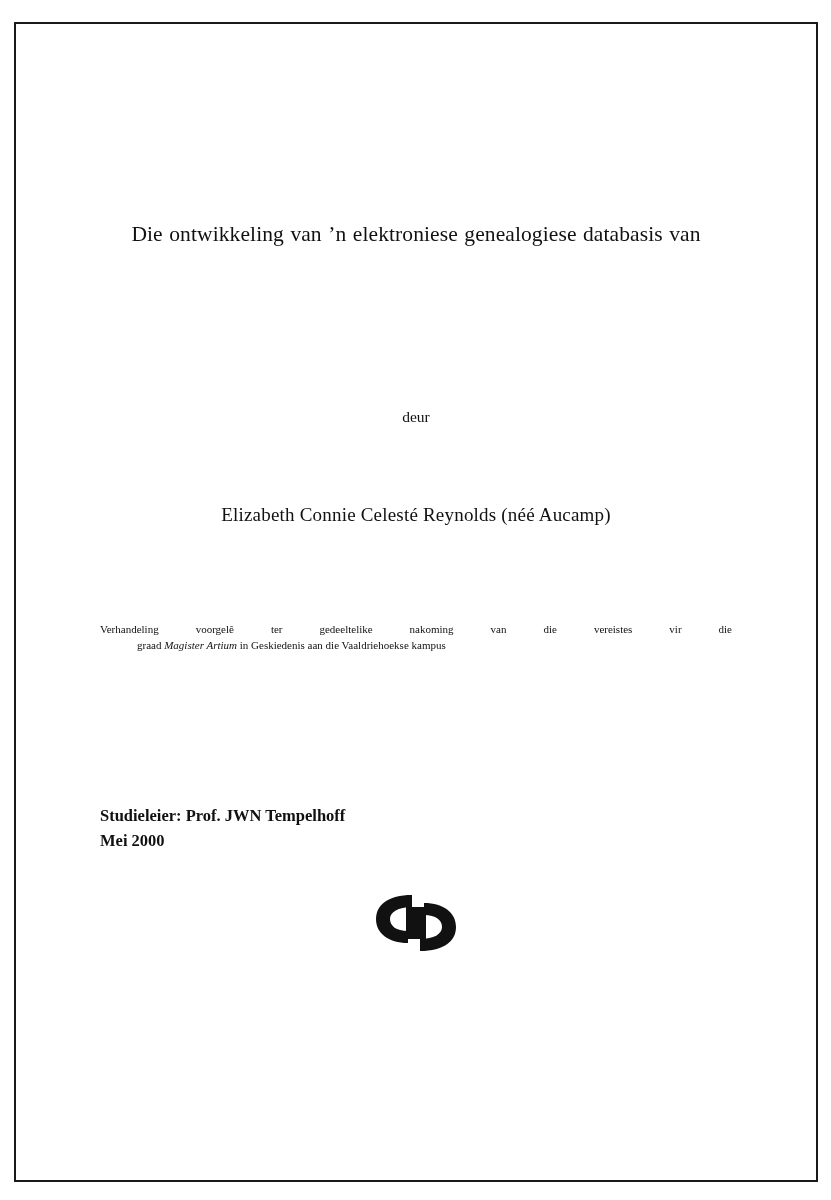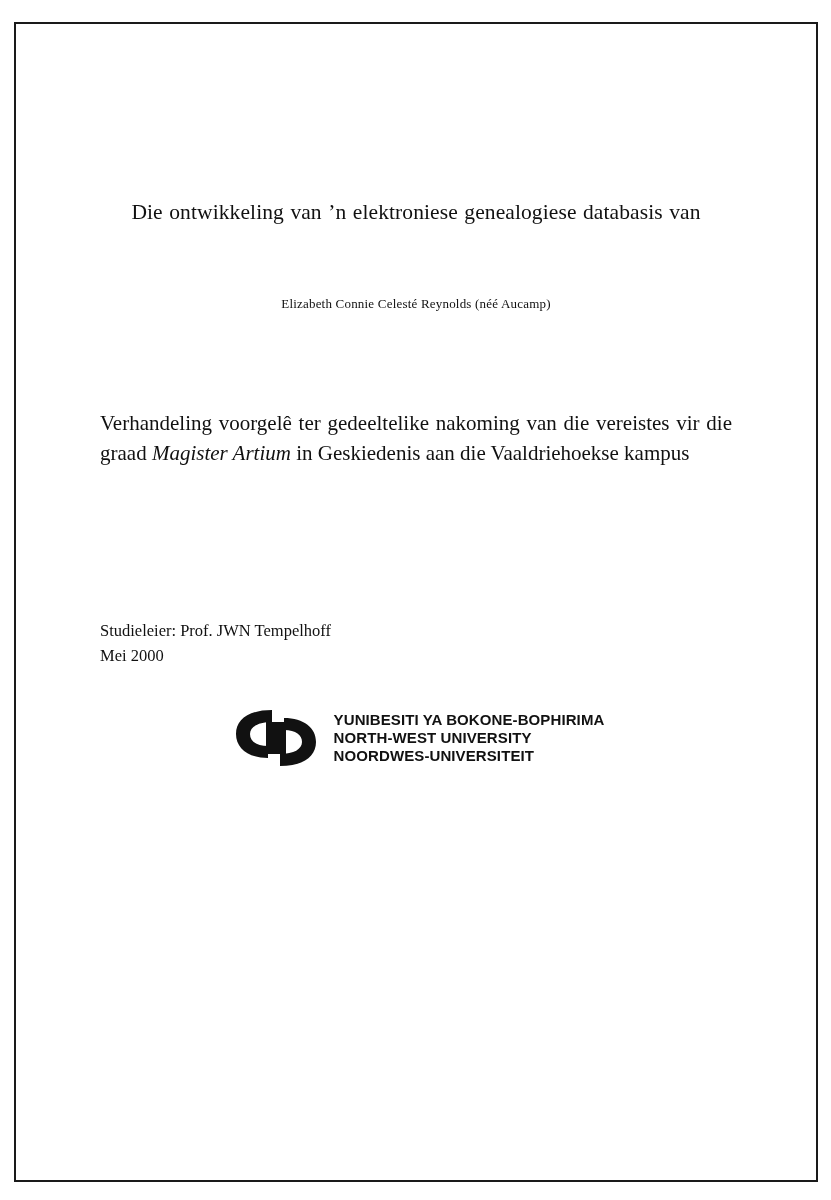--- a/index.html
+++ b/index.html
@@ -26,70 +26,72 @@
     left: 14px;
     top: 22px;
     width: 804px;
     height: 1160px;
     border: 2px solid #1a1a1a;
     box-sizing: border-box;
   }
   .content {
     position: absolute;
     left: 14px;
-    top: 10px;
+    top: 24px;
     width: 804px;
     height: 850px;
     box-sizing: border-box;
-    padding: 0 86px;
+    padding: 8px 86px;
   }
   .title {
     margin-top: 182px;
     text-align: center;
     font-size: 21.5px;
     line-height: 1.95;
     letter-spacing: 0.1px;
     word-spacing: 1px;
   }
   .title-line {
     display: block;
   }
   .byline-label {
     margin-top: 152px;
     text-align: center;
     font-size: 15.5px;
   }
   .author {
-    margin-top: 62px;
+    margin-top: 78px;
     text-align: center;
-    font-size: 13px;
+    font-size: 19px;
     letter-spacing: 0.2px;
   }
   .degree-block {
     margin-top: 96px;
-    font-size: 21px;
+    font-size: 11px;
     line-height: 1.45;
     text-align: justify;
   }
   .degree-block .ln1 {
     display: block;
     text-align: justify;
     text-align-last: justify;
   }
   .degree-block .ln2,
   .degree-block .ln3 {
     display: block;
+    margin-left: 37px;
   }
   .degree-block em {
     font-style: italic;
   }
   .supervisor-block {
     margin-top: 150px;
     font-size: 16.5px;
     line-height: 1.5;
+    font-weight: bold;
   }
   .supervisor-block span {
     display: block;
   }
   .logo-row {
     margin-top: 34px;
     display: flex;
     align-items: center;
     justify-content: center;
     gap: 10px;
@@ -117,20 +119,21 @@
 
 <div class="page">
   <div class="page-border"></div>
 
   <div class="content">
 
     <div class="title">
       <span class="title-line">Die ontwikkeling van ’n elektroniese genealogiese databasis van</span>
     </div>
 
+    <div class="byline-label">deur</div>
 
     <div class="author">Elizabeth Connie Celesté Reynolds (néé Aucamp)</div>
 
     <div class="degree-block">
       <span class="ln1">Verhandeling voorgelê ter gedeeltelike nakoming van die vereistes vir die</span>
       <span class="ln2"><span>graad </span><em>Magister Artium</em><span> in Geskiedenis aan die Vaaldriehoekse kampus</span></span>
     </div>
 
     <div class="supervisor-block">
       <span>Studieleier: Prof. JWN Tempelhoff</span>
@@ -138,21 +141,16 @@
     </div>
 
     <div class="logo-row">
       <div class="logo-mark">
         <svg width="96" height="72" viewBox="0 0 96 72" aria-hidden="true">
           <path d="M44 8 C20 8 8 18 8 32 C8 46 20 56 40 56 L40 44 C28 44 22 39 22 32 C22 25 30 20 44 20 Z" fill="#111111"></path>
           <path d="M52 64 C76 64 88 54 88 40 C88 26 76 16 56 16 L56 28 C68 28 74 33 74 40 C74 47 66 52 52 52 Z" fill="#111111"></path>
           <rect x="38" y="20" width="20" height="32" fill="#111111"></rect>
         </svg>
       </div>
-      <div class="logo-text">
-        <span>YUNIBESITI YA BOKONE-BOPHIRIMA</span>
-        <span>NORTH-WEST UNIVERSITY</span>
-        <span>NOORDWES-UNIVERSITEIT</span>
-      </div>
     </div>
 
   </div>
 </div>
 
 </body></html>

